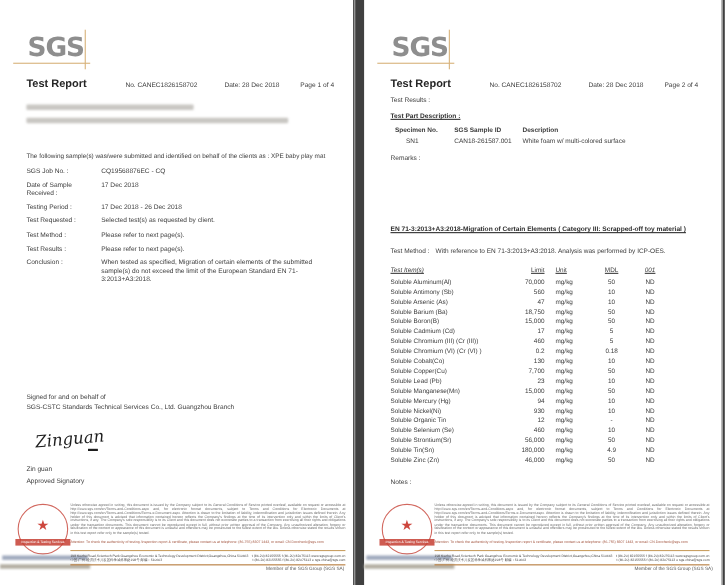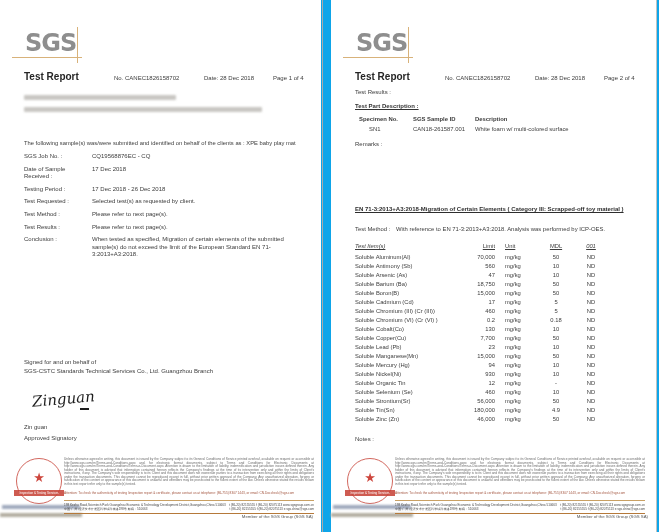--- a/index.html
+++ b/index.html
@@ -1,16 +1,16 @@
 <!DOCTYPE html>
 <html><head>
 <meta charset="utf-8">
 <style>
   html,body{margin:0;padding:0;background:#ffffff;}
-  .canvas{position:relative;width:659px;height:532px;background:#0ea5e9;overflow:hidden;
+  .canvas{position:relative;width:659px;height:532px;background:#404040;overflow:hidden;
           font-family:"Liberation Sans",sans-serif;color:#3c3c3c;}
   .divider{position:absolute;left:322px;top:0;width:1px;height:532px;background:#a9a9a9;}
   .edge-right{position:absolute;left:656px;top:0;width:1px;height:532px;background:#c2c2c2;}
   .page{position:absolute;top:0;height:532px;background:#fff;}
   .page1{left:0;width:321px;}
   .page2{left:331px;width:325px;}
 
   
   .logo-text{position:absolute;top:31px;left:25px;font-size:24px;font-weight:bold;color:#8e8e8e;
              font-family:"DejaVu Sans",sans-serif;line-height:1;letter-spacing:-1px;}

